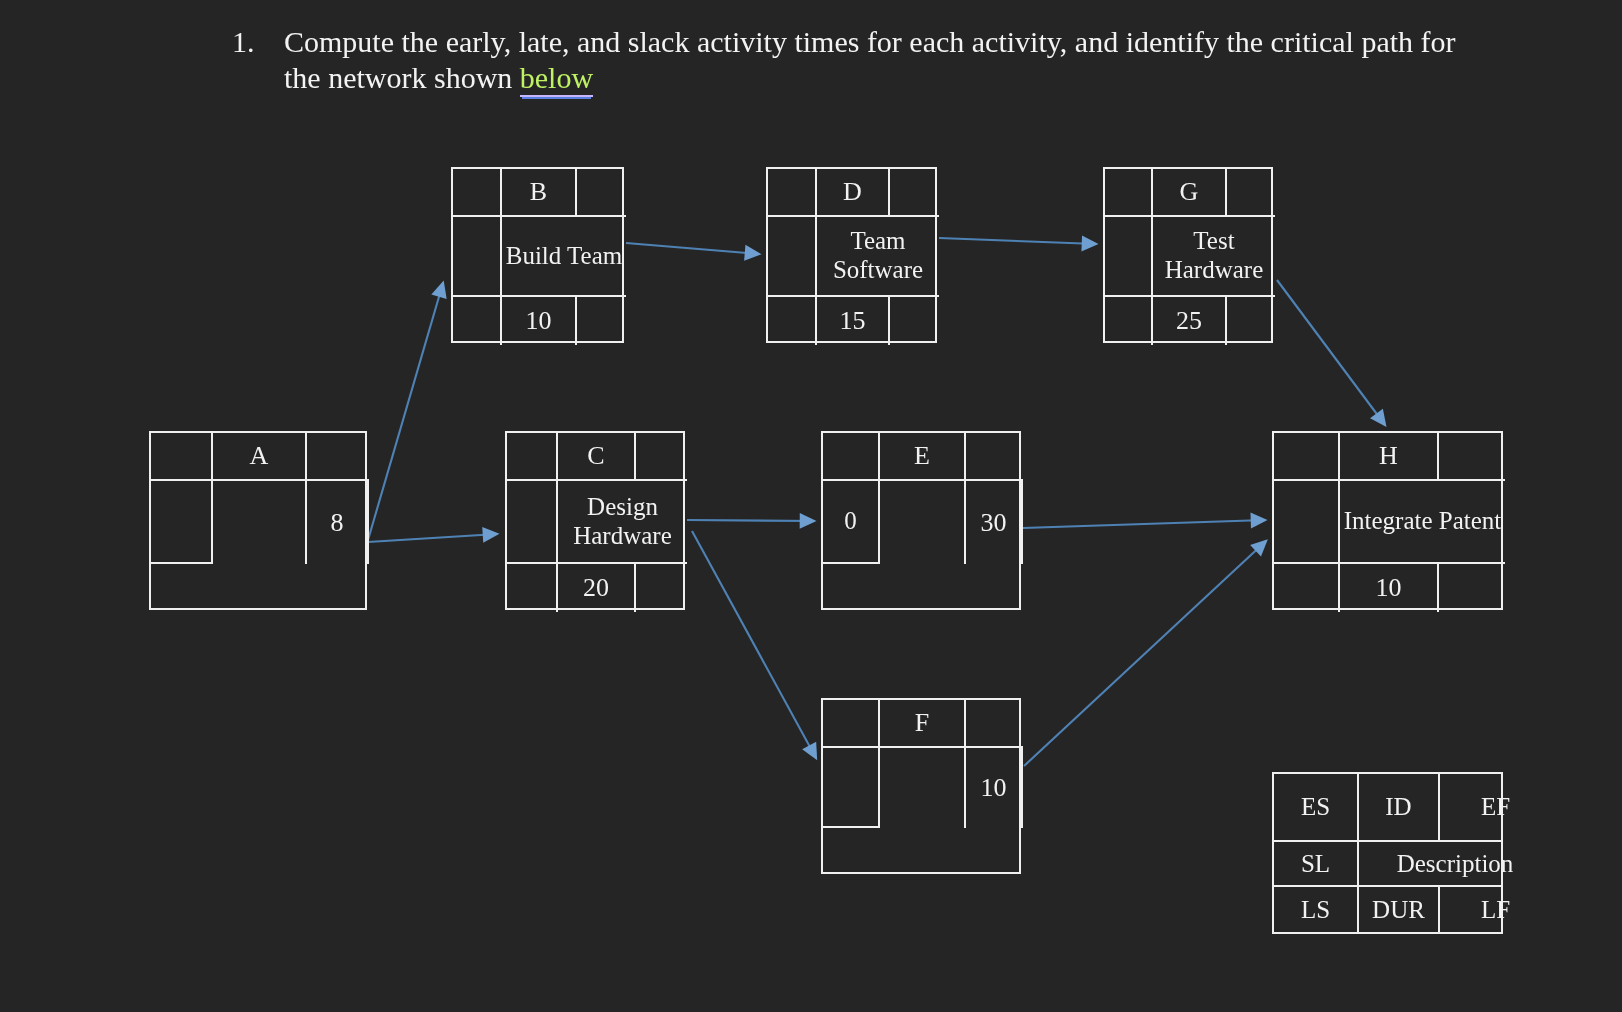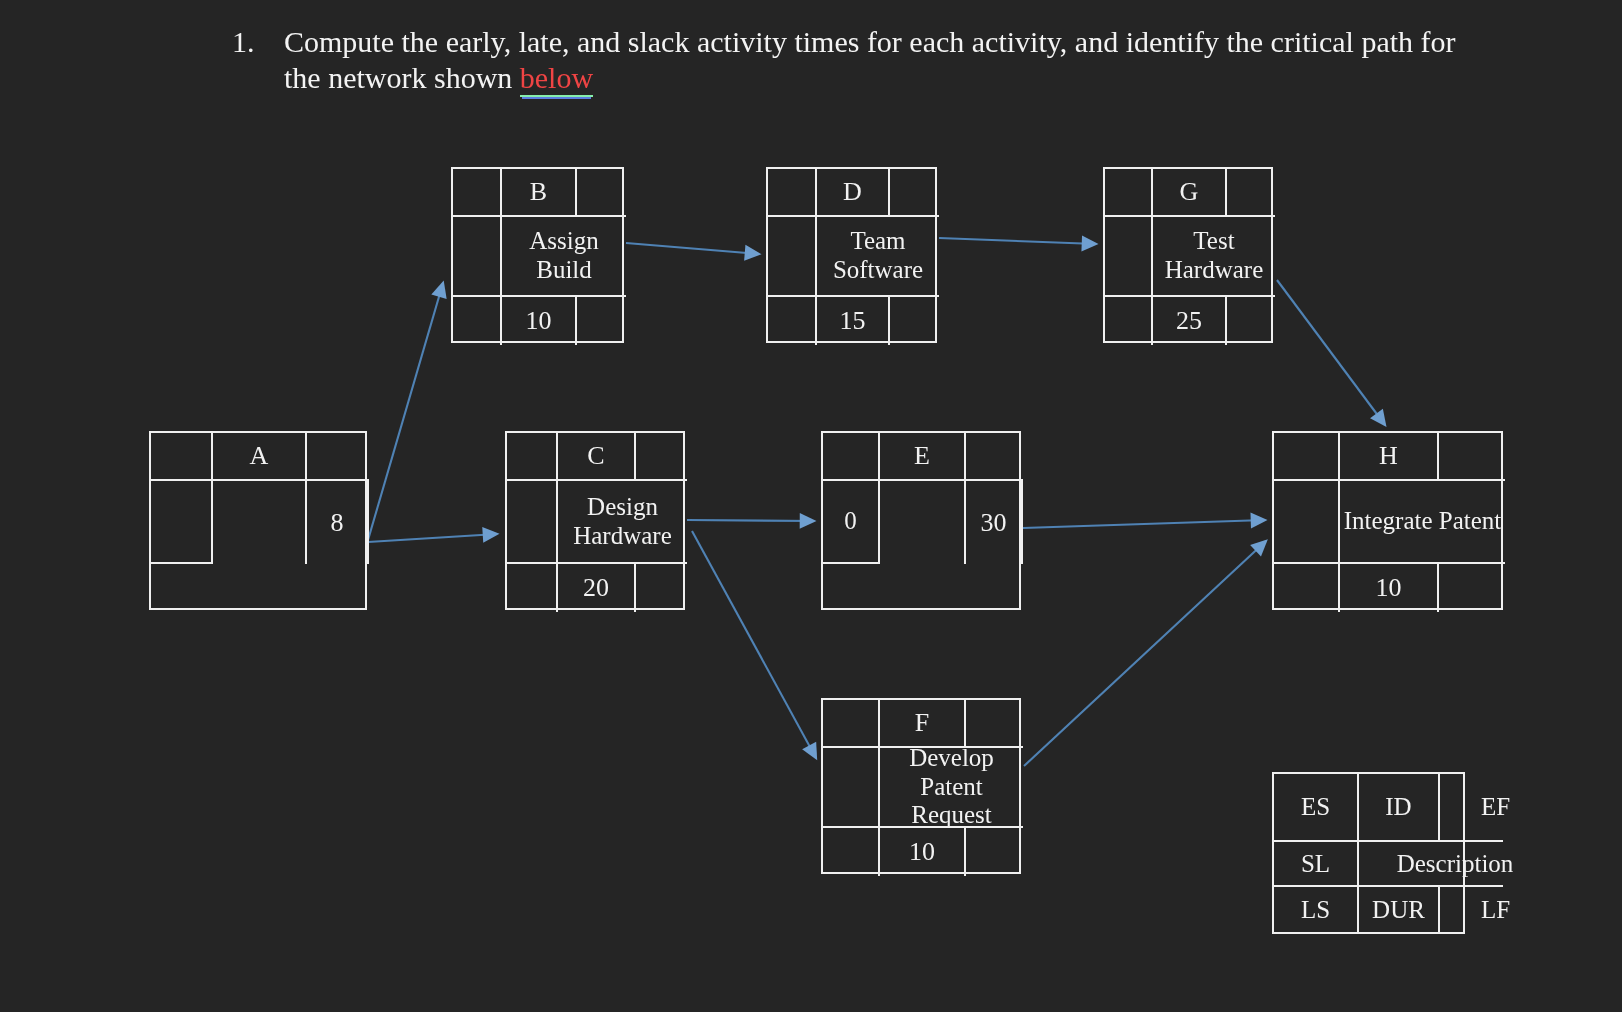--- a/index.html
+++ b/index.html
@@ -35,24 +35,24 @@
   }
   #question .q-num {
     width: 52px;
     flex: 0 0 52px;
   }
   #question .q-text {
     flex: 1 1 auto;
   }
   .ulink {
     text-decoration: none;
-    border-bottom: 2px solid #86efac;
+    border-bottom: 2px solid #c4b5fd;
     box-shadow: 0 4px 0 -2px #5a7ee0;
     padding-bottom: 1px;
-    color: #ef4444;
+    color: #bef264;
   }
 
   
   #arrows {
     position: absolute;
     left: 0;
     top: 0;
     width: 1622px;
     height: 1012px;
     pointer-events: none;
@@ -88,21 +88,21 @@
     font-size: 25px;
   }
   .node .cell.id   { font-size: 26px; }
   .node .cell.dur  { font-size: 26px; }
 
   
   #legend {
     position: absolute;
     left: 1272px;
     top: 772px;
-    width: 193px;
+    width: 231px;
     display: grid;
     grid-template-columns: 85px 81px 63px;
     grid-template-rows: 68px 45px 45px;
     border: 2px solid #f0f0f0;
     box-sizing: border-box;
   }
   #legend .cell {
     border-right: 2px solid #f0f0f0;
     border-bottom: 2px solid #f0f0f0;
     box-sizing: border-box;
@@ -152,21 +152,21 @@
         <div class="cell sl "></div>
         <div class="cell ls last-row"></div>
         <div class="cell dur last-row">8</div>
         <div class="cell lf last-row last-col"></div>
       </div>
       <div class="node" style="left: 451px; top: 167px; width: 173px; height: 176px; --c1: 49px; --c2: 75px; --c3: 49px; --r1: 48px; --r2: 80px; --r3: 48px;">
         <div class="cell es "></div>
         <div class="cell id ">B</div>
         <div class="cell ef last-col"></div>
         <div class="cell sl "></div>
-        <div class="cell desc desc last-col">Assign Build</div>
+        <div class="cell desc desc last-col">Build Team</div>
         <div class="cell ls last-row"></div>
         <div class="cell dur last-row">10</div>
         <div class="cell lf last-row last-col"></div>
       </div>
       <div class="node" style="left: 505px; top: 431px; width: 180px; height: 179px; --c1: 51px; --c2: 78px; --c3: 51px; --r1: 48px; --r2: 83px; --r3: 48px;">
         <div class="cell es "></div>
         <div class="cell id ">C</div>
         <div class="cell ef last-col"></div>
         <div class="cell sl "></div>
         <div class="cell desc desc last-col">Design Hardware</div>
@@ -191,21 +191,20 @@
         <div class="cell sl ">0</div>
         <div class="cell ls last-row"></div>
         <div class="cell dur last-row">30</div>
         <div class="cell lf last-row last-col"></div>
       </div>
       <div class="node" style="left: 821px; top: 698px; width: 200px; height: 176px; --c1: 57px; --c2: 86px; --c3: 57px; --r1: 48px; --r2: 80px; --r3: 48px;">
         <div class="cell es "></div>
         <div class="cell id ">F</div>
         <div class="cell ef last-col"></div>
         <div class="cell sl "></div>
-        <div class="cell desc desc last-col">Develop Patent Request</div>
         <div class="cell ls last-row"></div>
         <div class="cell dur last-row">10</div>
         <div class="cell lf last-row last-col"></div>
       </div>
       <div class="node" style="left: 1103px; top: 167px; width: 170px; height: 176px; --c1: 48px; --c2: 74px; --c3: 48px; --r1: 48px; --r2: 80px; --r3: 48px;">
         <div class="cell es "></div>
         <div class="cell id ">G</div>
         <div class="cell ef last-col"></div>
         <div class="cell sl "></div>
         <div class="cell desc desc last-col">Test Hardware</div>

